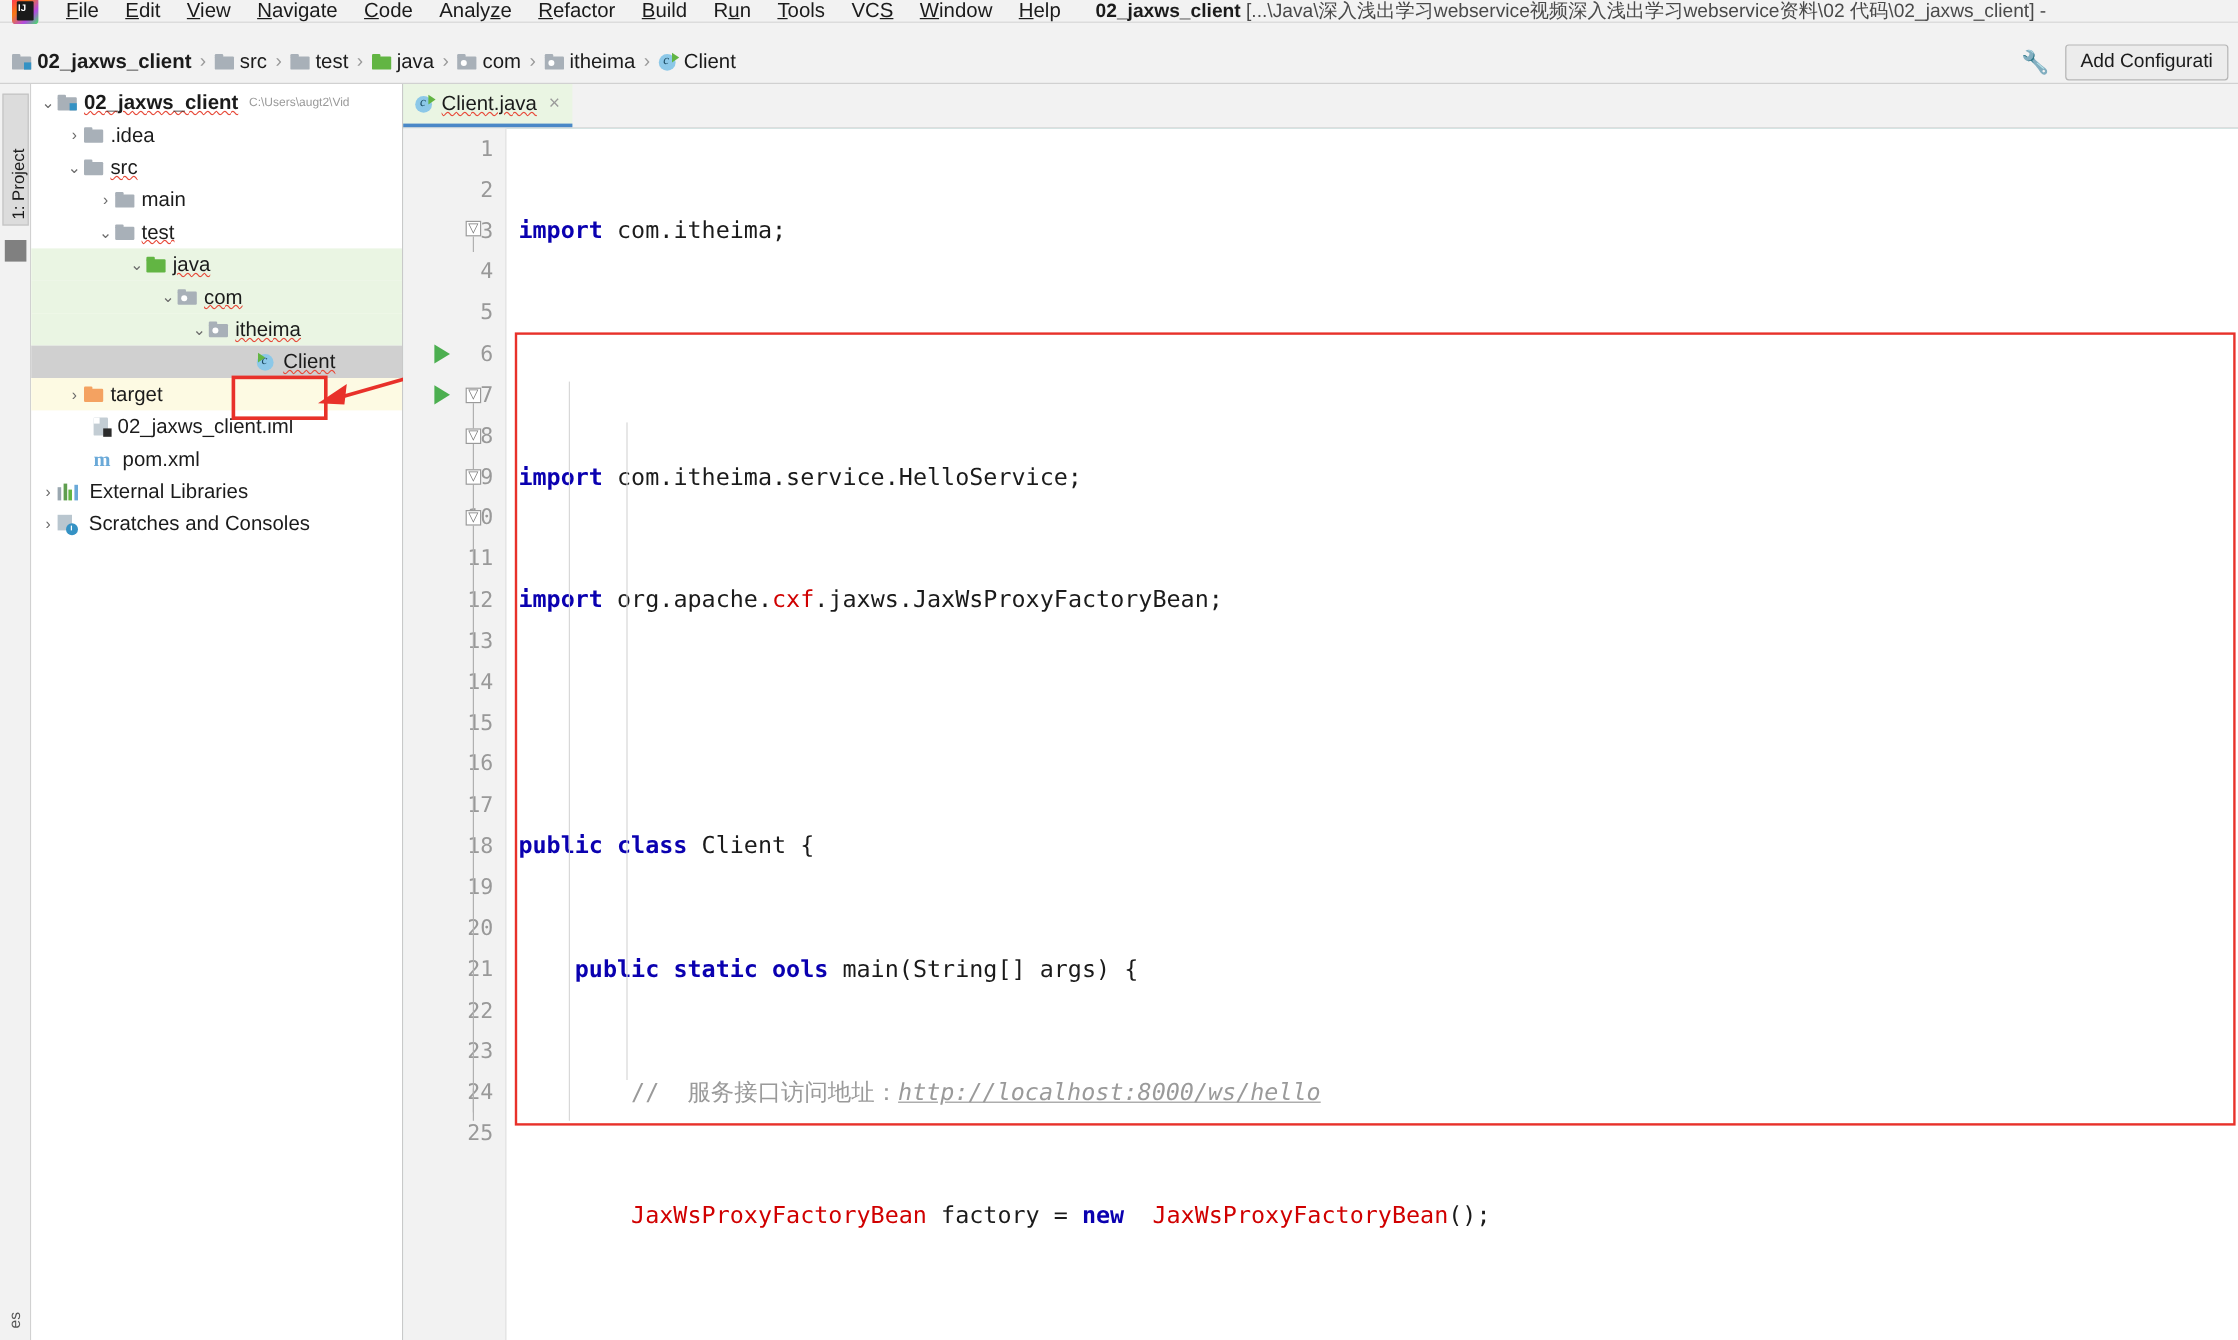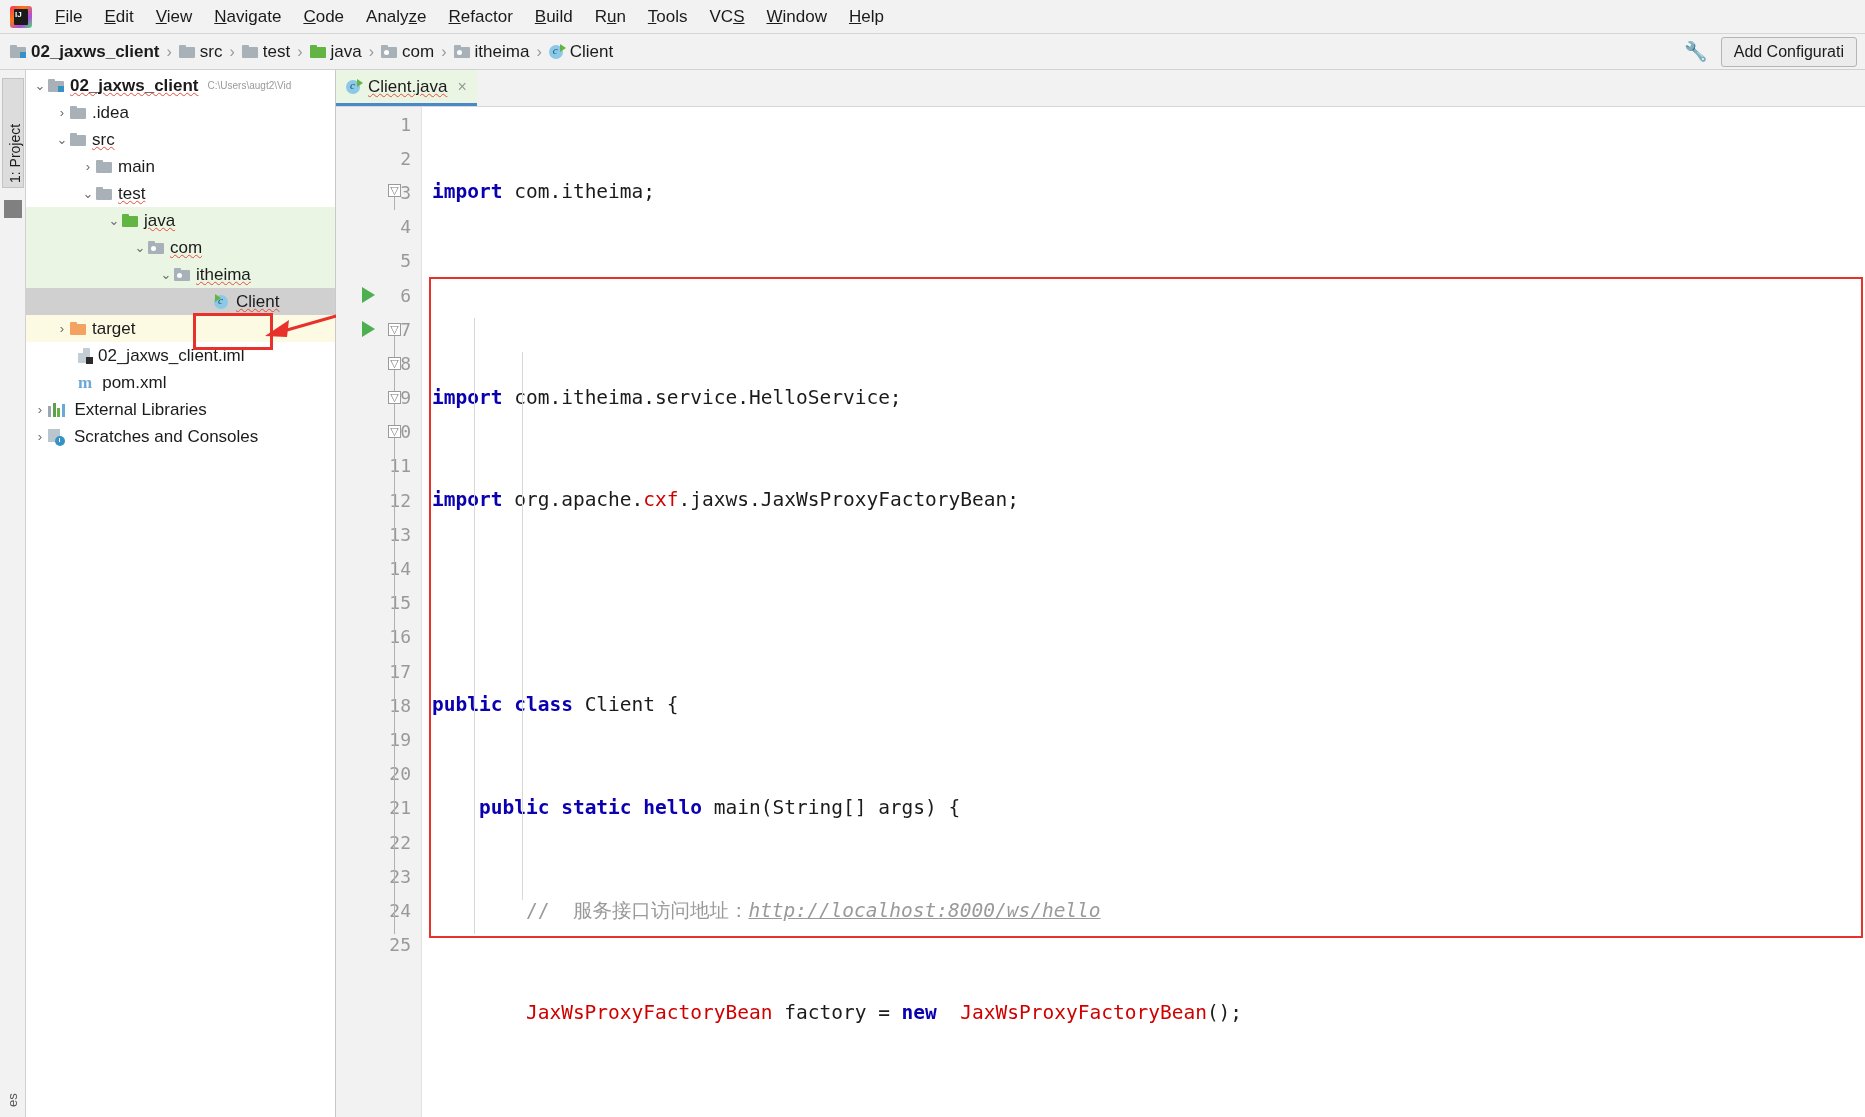--- a/index.html
+++ b/index.html
@@ -6,21 +6,21 @@
   html, body {
     width: 1865px; height: 1117px;
     background: #ffffff;
     font-family: "Liberation Sans", sans-serif;
     overflow: hidden;
   }
   #app { position: relative; width: 1865px; height: 1117px; background:#f2f2f2; }
 
   
   .titlebar {
-    position:absolute; left:0; top:0; width:1865px; height:34px;
+    position:absolute; left:0; top:0; width:1865px; height:19px;
     background:#f2f2f2; display:flex; align-items:center;
     border-bottom:1px solid #d6d6d6;
   }
   .ij-logo {
     width:26px; height:26px; margin-left:8px; margin-right:10px;
     position:relative; flex:none;
   }
   .ij-logo .sq { position:absolute; inset:2px; border-radius:3px;
     background: linear-gradient(135deg,#fe315d 0%, #f97a12 35%, #b24ae2 70%, #3dea62 100%); }
   .ij-logo .inner { position:absolute; left:6px; top:5px; width:14px; height:16px;
@@ -233,20 +233,24 @@
       <div class="menu-item"><u>N</u>avigate</div>
       <div class="menu-item"><u>C</u>ode</div>
       <div class="menu-item">Analy<u>z</u>e</div>
       <div class="menu-item"><u>R</u>efactor</div>
       <div class="menu-item"><u>B</u>uild</div>
       <div class="menu-item">R<u>u</u>n</div>
       <div class="menu-item"><u>T</u>ools</div>
       <div class="menu-item">VC<u>S</u></div>
       <div class="menu-item"><u>W</u>indow</div>
       <div class="menu-item"><u>H</u>elp</div>
+    </div>
+    <div class="title-text">
+      <b>02_jaxws_client</b>
+      <span>[...\Java\深入浅出学习webservice视频深入浅出学习webservice资料\02 代码\02_jaxws_client] -</span>
     </div>
   </div>
 
   <div class="navbar">
     <div class="crumbs">
 
       <div class="crumb first">
         <span class="folder-ico mod">
             <i class="tab"></i>
             <i class="body"></i>
@@ -518,21 +522,21 @@
         <span class="foldline" style="top:800px; height:20px;"></span>
       </div>
 
       <div class="code">
         <div class="ln"><span class="kw">import</span> com.itheima;</div>
         <div class="ln"> </div>
         <div class="ln"><span class="kw">import</span> com.itheima.service.HelloService;</div>
         <div class="ln"><span class="kw">import</span> org.apache.<span class="cls">cxf</span>.jaxws.JaxWsProxyFactoryBean;</div>
         <div class="ln"> </div>
         <div class="ln"><span class="kw">public class</span> Client {</div>
-        <div class="ln">    <span class="kw">public static hello</span> main(String[] args) {</div>
+        <div class="ln">    <span class="kw">public static ools</span> main(String[] args) {</div>
         <div class="ln"><span class="cm">        //  服务接口访问地址：</span><span class="cmu">http://localhost:8000/ws/hello</span></div>
         <div class="ln">        <span class="cls">JaxWsProxyFactoryBean</span> factory = <span class="kw">new</span>  <span class="cls">JaxWsProxyFactoryBean</span>();</div>
         
         
         
         
         
         
         
         

